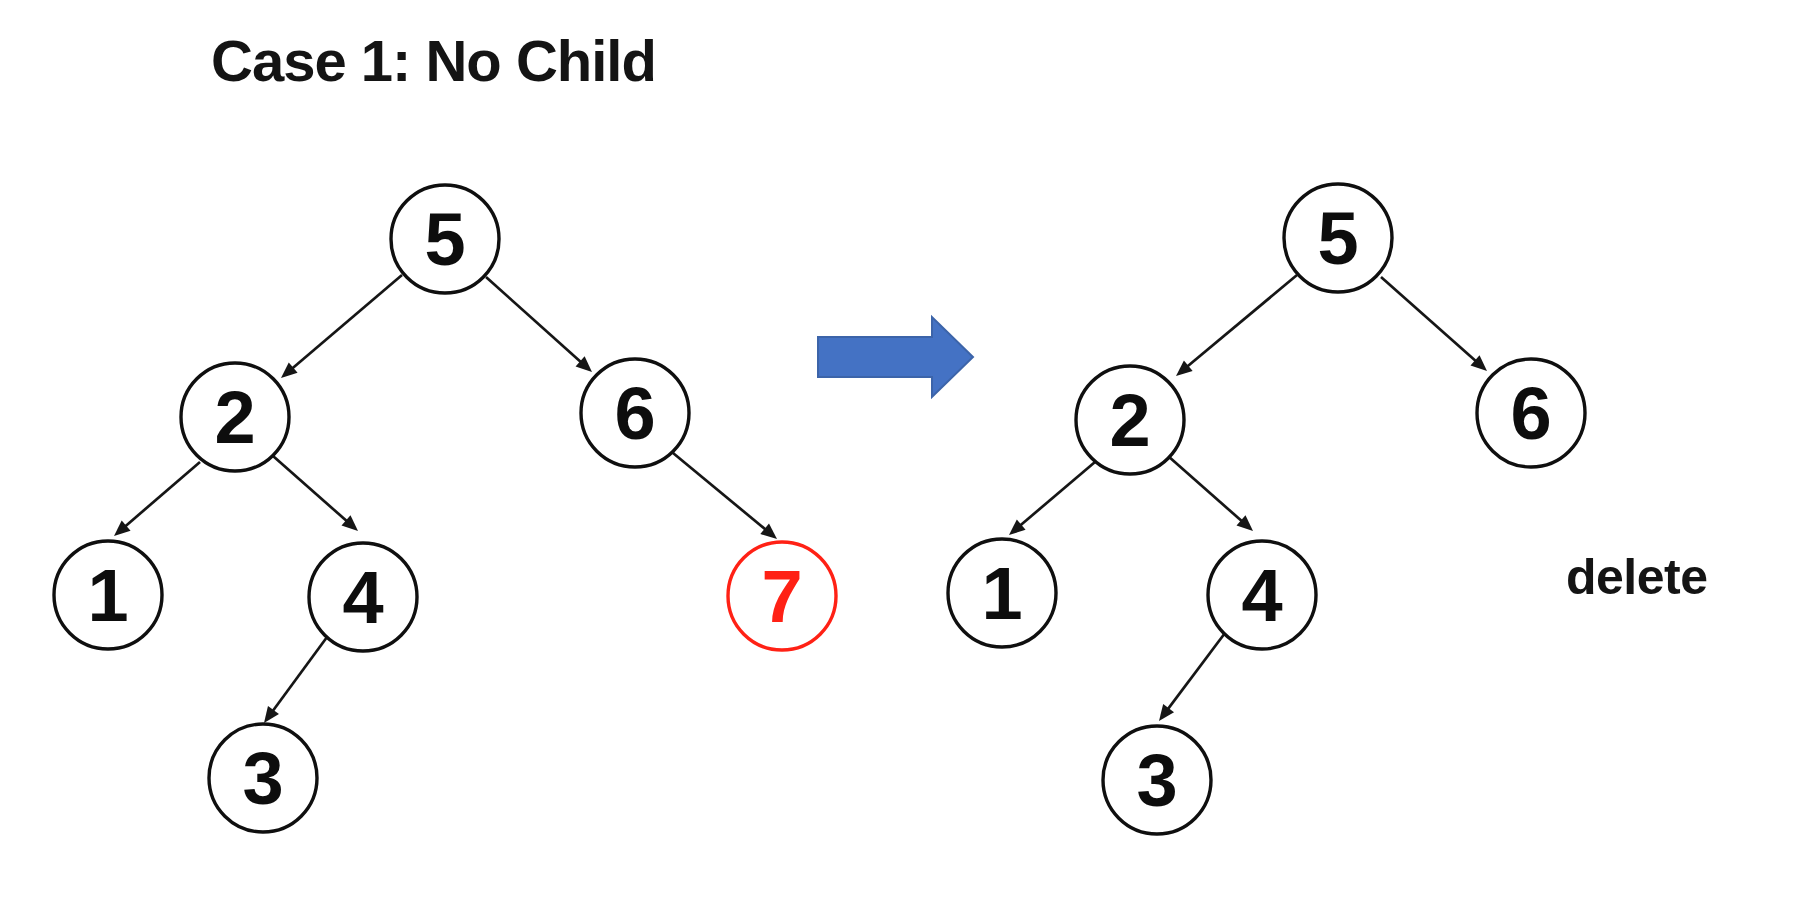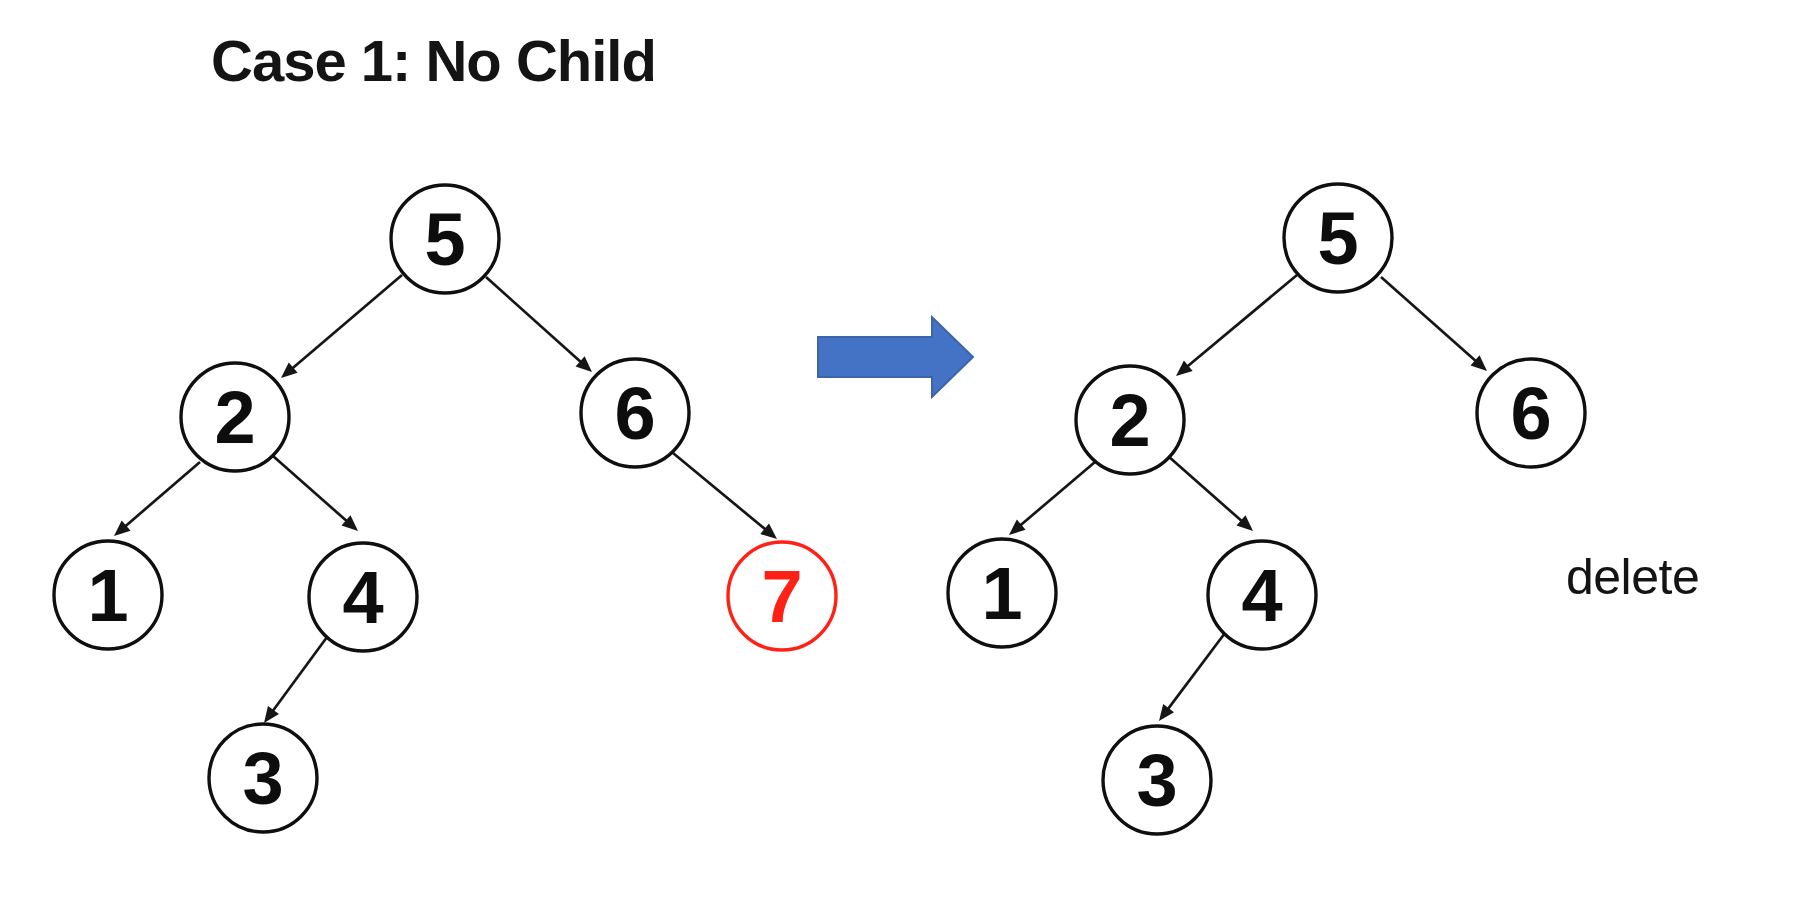--- a/index.html
+++ b/index.html
@@ -25,21 +25,21 @@
     font-weight: 600;
     letter-spacing: -1px;
     color: #141414;
     white-space: nowrap;
   }
   .delete-label {
     position: absolute;
     left: 1566px;
     top: 548px;
     font-size: 50px;
-    font-weight: 400;
+    font-weight: 700;
     letter-spacing: -0.5px;
     color: #141414;
     white-space: nowrap;
   }
   .node-circle { fill: #ffffff; stroke-width: 3.4px; }
   .node-text {
     font-family: "Liberation Sans", sans-serif;
     font-size: 74px;
     font-weight: 600;
     text-anchor: middle;

